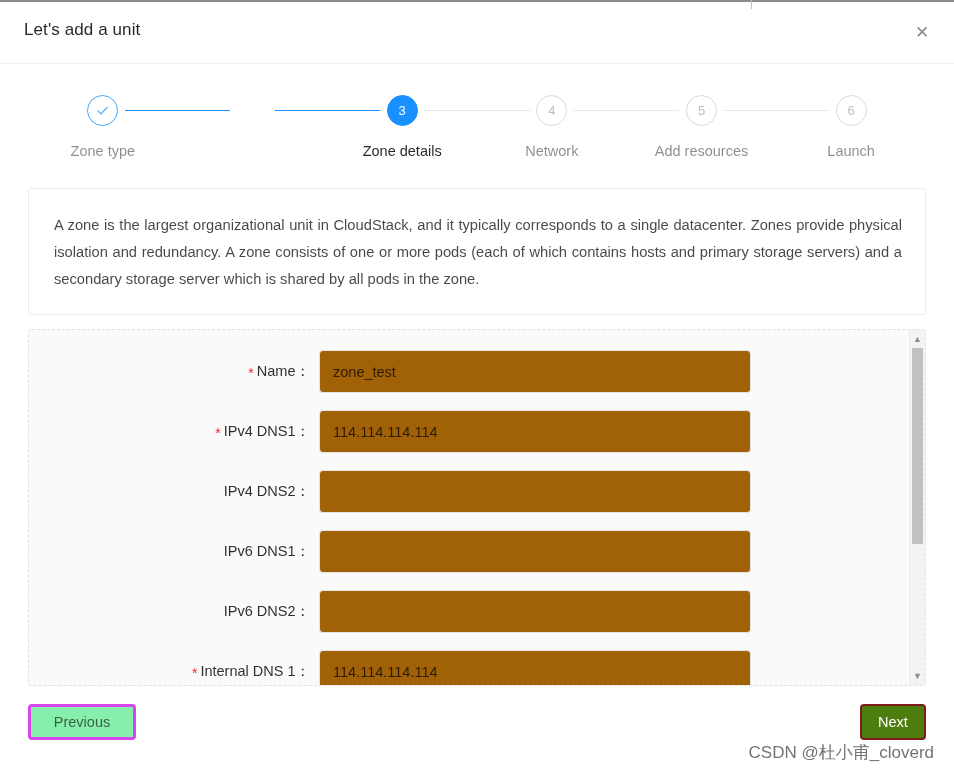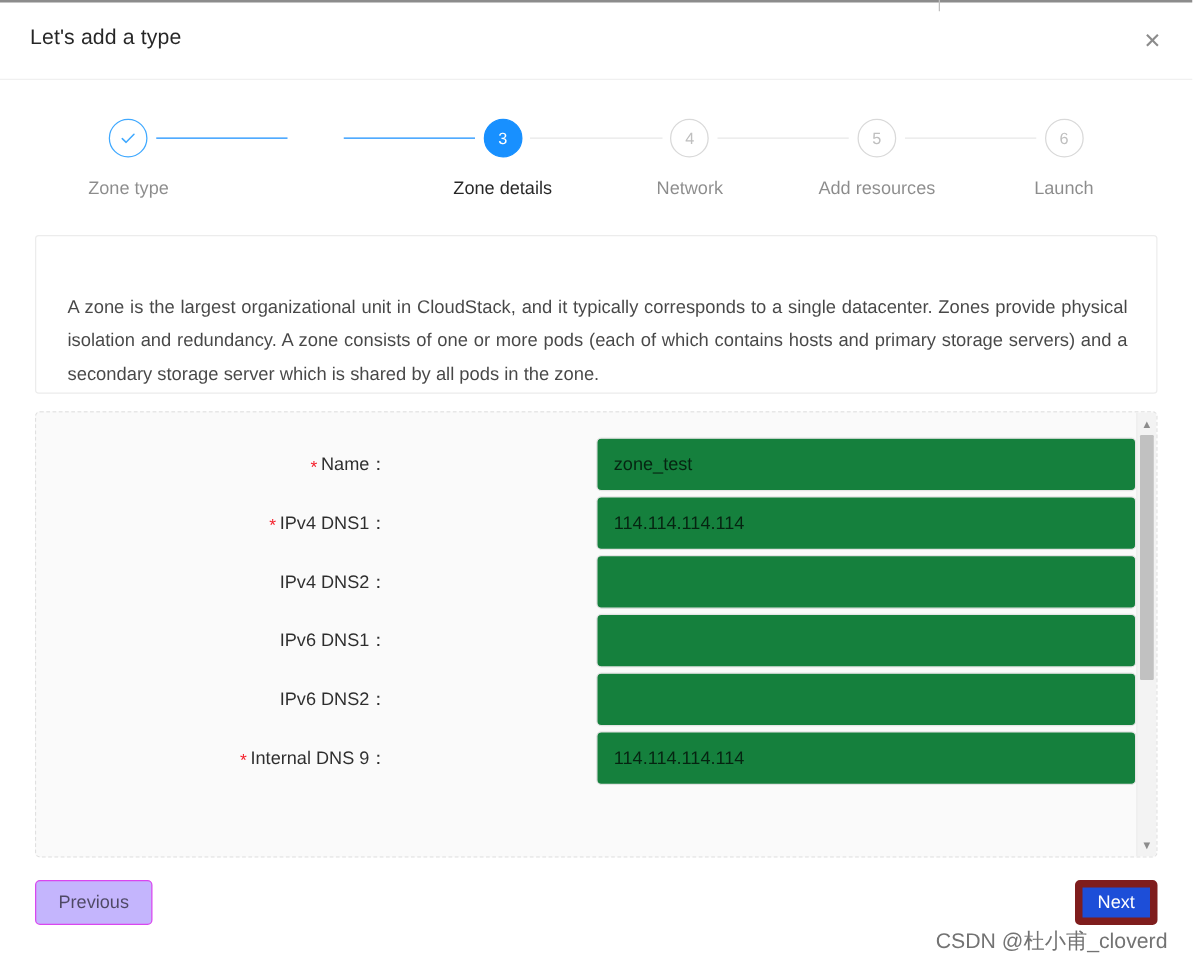--- a/index.html
+++ b/index.html
@@ -133,21 +133,21 @@
     width: 898px;
     height: 127px;
     box-sizing: border-box;
     background: #ffffff;
     border: 1px solid #ececec;
     border-radius: 3px;
   }
   .desc-text {
     position: absolute;
     left: 25px;
-    top: 44px;
+    top: 23px;
     width: 848px;
     font-size: 14.7px;
     line-height: 27px;
     color: rgba(0,0,0,0.72);
     text-align: justify;
   }
 
   
   .form-panel {
     position: absolute;
@@ -164,22 +164,21 @@
   .form-rows {
     position: absolute;
     top: 0; left: 0;
     width: 880px;
     padding-top: 20px;
   }
   .form-row {
     display: flex;
     align-items: center;
     height: 43px;
-    margin-bottom: 4px;
-    justify-content: space-between;
+    margin-bottom: 17px;
   }
   .form-label {
     width: 290px;
     text-align: right;
     padding-right: 9px;
     font-size: 14.5px;
     color: rgba(0,0,0,0.82);
     white-space: nowrap;
     box-sizing: border-box;
   }
@@ -188,21 +187,21 @@
     font-family: "Liberation Sans", sans-serif;
     margin-right: 3px;
     font-size: 14px;
     position: relative;
     top: 2px;
   }
   .form-control {
     width: 432px;
     height: 100%;
     box-sizing: border-box;
-    background: #15803d;
+    background: #a16207;
     border: 1px solid #e4e4e4;
     border-radius: 4px;
     display: flex;
     align-items: center;
     padding: 0 13px;
     font-size: 14.5px;
     color: rgba(0,0,0,0.72);
     position: relative;
   }
   .form-control input {
@@ -267,53 +266,53 @@
     font-size: 14.5px;
     font-family: "Liberation Sans", sans-serif;
     cursor: pointer;
     display: flex;
     align-items: center;
     justify-content: center;
   }
   .btn-previous {
     left: 28px;
     top: 6px;
-    width: 94px;
+    width: 108px;
     height: 36px;
-    background: #c4b5fd;
-    border: 1px solid #d946ef;
+    background: #86efac;
+    border: 3px solid #d946ef;
     color: rgba(0,0,0,0.6);
   }
   .btn-next {
     right: 28px;
     top: 6px;
     width: 66px;
     height: 36px;
-    background: #1d4ed8;
-    border: 6px solid #7f1d1d;
+    background: #4d7c0f;
+    border: 2px solid #7f1d1d;
     color: #ffffff;
   }
   .watermark {
     position: absolute;
     right: 20px;
     top: 43px;
     font-size: 17px;
     color: #737373;
     white-space: nowrap;
     font-family: "Liberation Sans", sans-serif;
   }
 </style>
 </head>
 <body>
 
 <div class="top-edge"></div>
 <div class="top-edge-tick"></div>
 
 <div class="modal-header">
-  <div class="modal-title">Let's add a type</div>
+  <div class="modal-title">Let's add a unit</div>
   <button class="close-btn">✕</button>
 </div>
 
 <div class="steps" id="steps-root">
     <div class="step" style="left: 9.83333px;">
       <div class="step-circle done">
         <svg width="15" height="15" viewBox="0 0 16 16">
           <path d="M3 8.4 L6.3 11.6 L13 4.7" fill="none" stroke="#40a9ff" stroke-width="1.3" stroke-linecap="round" stroke-linejoin="round"></path>
         </svg>
       </div>
@@ -372,21 +371,21 @@
           <input type="text" placeholder="" style="">
         </div>
       </div>
       <div class="form-row">
         <div class="form-label"><span>IPv6 DNS2：</span></div>
         <div class="form-control">
           <input type="text" placeholder="" style="">
         </div>
       </div>
       <div class="form-row">
-        <div class="form-label"><span class="req-star">*</span><span>Internal DNS 9：</span></div>
+        <div class="form-label"><span class="req-star">*</span><span>Internal DNS 1：</span></div>
         <div class="form-control">
           <input type="text" placeholder="" value="114.114.114.114" style="">
         </div>
       </div>
     </div>
   <div class="scrollbar">
     <div class="sb-arrow up">▲</div>
     <div class="sb-thumb"></div>
     <div class="sb-arrow down">▼</div>
   </div>

